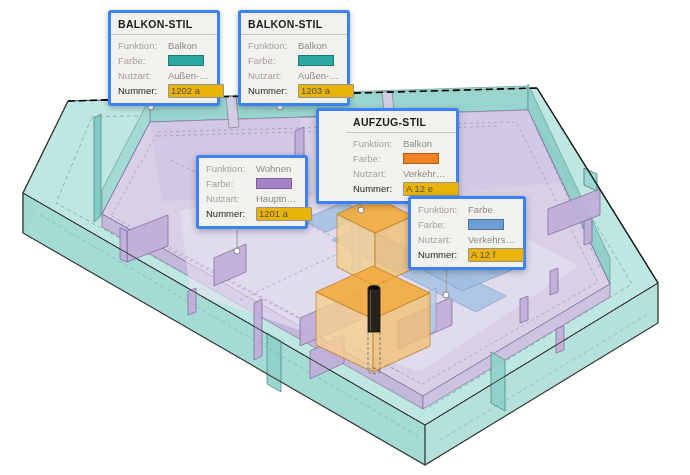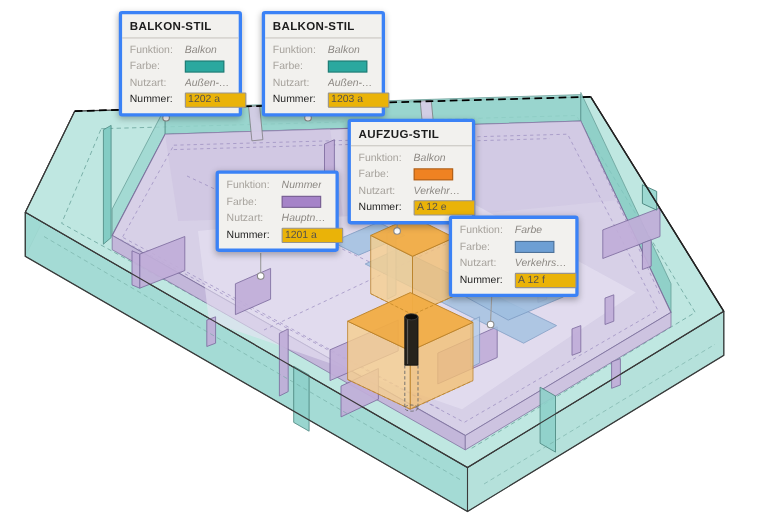--- a/index.html
+++ b/index.html
@@ -14,31 +14,31 @@
     border:3px solid #3b82f6;border-radius:3px;
     box-shadow:0 2px 6px rgba(0,0,0,.28);z-index:10;
   }
   .card-title{
     font-size:10.5px;font-weight:bold;color:#1c1c1c;letter-spacing:.3px;
     padding:5px 7px 4px;border-bottom:1px solid #c9c6c1;
   }
   .card-body{padding:3px 7px 5px;}
   .row{display:flex;align-items:center;height:15px;font-size:9.5px;white-space:nowrap;}
   .row .lbl{width:50px;flex:none;color:#a6a29c;}
-  .row .val{color:#8d8984;overflow:hidden;text-overflow:ellipsis;font-style:italic;}
+  .row .val{color:#8d8984;overflow:hidden;text-overflow:ellipsis;}
   .swatch{width:34px;height:9px;border:1px solid rgba(0,0,0,.28);}
   .num-lbl{color:#1f1f1f !important;}
   .num-input{
     width:50px;height:12px;font-size:9.5px;font-family:"Liberation Sans",sans-serif;
     border:1px solid #97928c;border:1px solid #97938e;background:#eab308;color:#55514c;
     padding:0 2px;border-radius:1px;
   }
   #card-balkon-1{left:108px;top:10px;}
   #card-balkon-2{left:238px;top:10px;}
-  #card-aufzug{left:316px;top:108px;width:110px;}
+  #card-aufzug{left:316px;top:108px;width:110px;padding-left:27px;}
   #card-wohnen{left:196px;top:155px;}
   #card-flur{left:408px;top:196px;width:112px;}
 </style>
 </head>
 <body>
 
 <svg id="scene" width="690" height="475" viewBox="0 0 690 475">
 
   <g stroke="#4f7f79" stroke-width="0.8">
     <polygon points="68,101 23,193 23,233 68,141" opacity="0.92" fill="#A8DDD6"></polygon>
@@ -224,21 +224,21 @@
         <span class="lbl num-lbl">Nummer:</span>
         <input class="num-input" type="text" value="A 12 e" style="">
       </div>
   </div>
 </div>
 
 <div class="card" id="card-wohnen">
   <div class="card-body">
     <div class="row">
         <span class="lbl">Funktion:</span>
-        <span class="val">Nummer</span>
+        <span class="val">Wohnen</span>
       </div>
     <div class="row">
         <span class="lbl">Farbe:</span>
         <span class="swatch" style="background: rgb(165, 131, 200);"></span>
       </div>
     <div class="row">
         <span class="lbl">Nutzart:</span>
         <span class="val">Hauptnutzfl…</span>
       </div>
     <div class="row">

